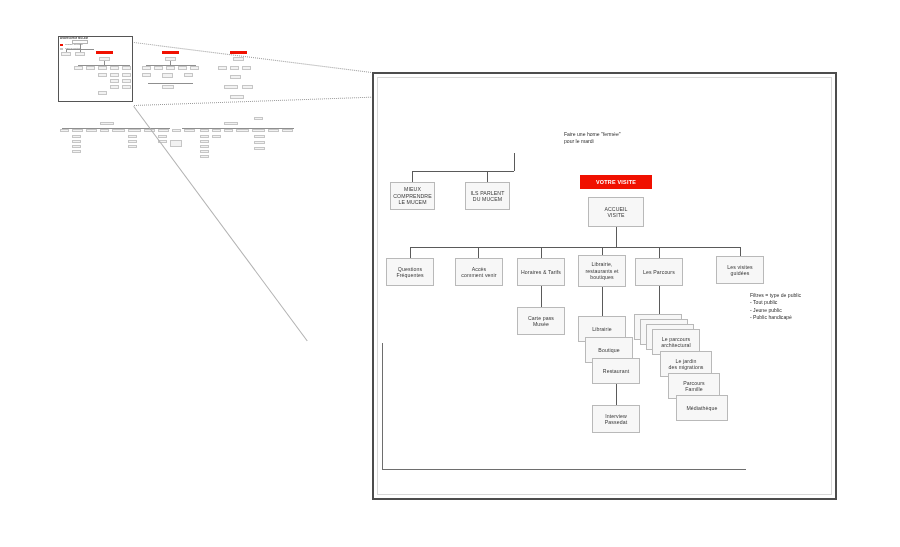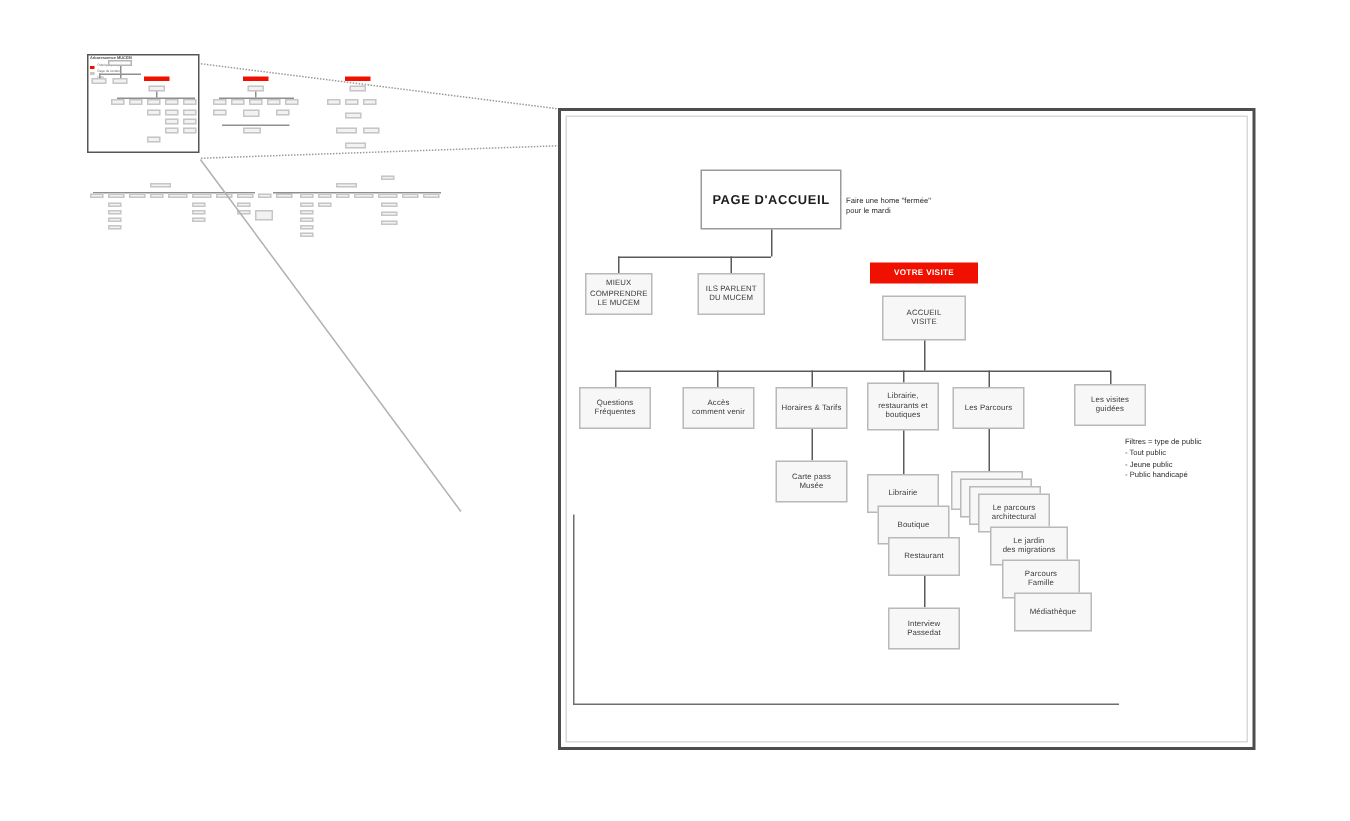--- a/index.html
+++ b/index.html
@@ -204,21 +204,20 @@
   </div>
 
   <div class="guide" style="left:134px; top:42px; width:245px; transform: rotate(7.2deg);"></div>
   <div class="guide" style="left:134px; top:105px; width:245px; transform: rotate(-2.0deg);"></div>
   <div class="guide solid" style="left:134px; top:106px; width:292px; transform: rotate(53.5deg);"></div>
 
   <div id="detail-frame">
     <div id="detail-inner"></div>
     <div id="detail-canvas">
 
-      <div class="node white root" style="left:93px; top:39px; width:94px; height:40px;">PAGE D'ACCUEIL</div>
 
       <div class="anno" style="left:190px; top:57px; width:95px;">Faire une home "fermée"
 pour le mardi</div>
 
       <div class="ln lnv" style="left:140px; top:79px; height:18px;"></div>
       <div class="ln lnh" style="left:38px; top:97px; width:102px;"></div>
       <div class="ln lnv" style="left:38px; top:97px; height:11px;"></div>
       <div class="ln lnv" style="left:113px; top:97px; height:11px;"></div>
 
       <div class="node" style="left:16px; top:108px; width:45px; height:28px;">MIEUX

